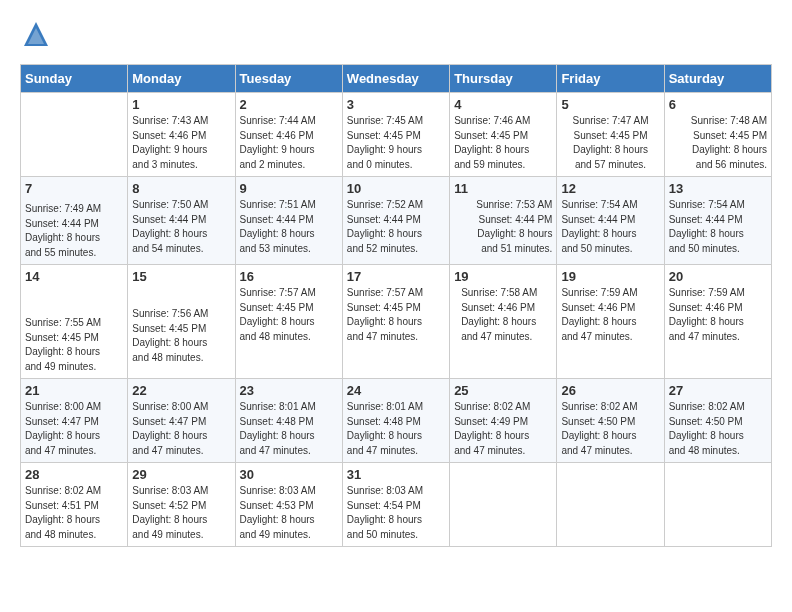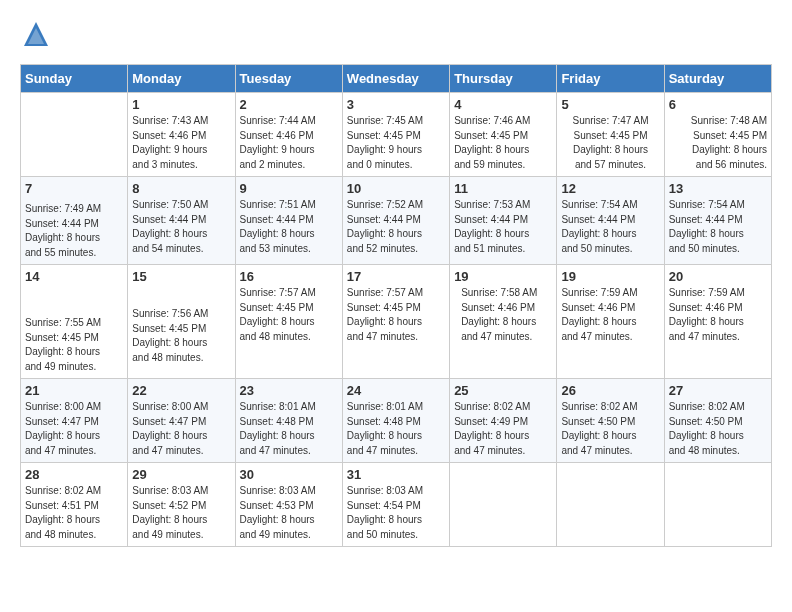--- a/index.html
+++ b/index.html
@@ -202,21 +202,21 @@
           </td>
           <td>
             <span class="day-num">10</span>
             <div class="day-detail" style="white-space: pre-line;">Sunrise: 7:52 AM
 Sunset: 4:44 PM
 Daylight: 8 hours
 and 52 minutes.</div>
           </td>
           <td>
             <span class="day-num">11</span>
-            <div class="day-detail" style="white-space: pre-line;">Sunrise: 7:53 AM
+            <div class="day-detail" style="white-space: pre-line; text-align: right;">Sunrise: 7:53 AM
 Sunset: 4:44 PM
 Daylight: 8 hours
 and 51 minutes.</div>
           </td>
           <td>
             <span class="day-num">12</span>
             <div class="day-detail" style="white-space: pre-line;">Sunrise: 7:54 AM
 Sunset: 4:44 PM
 Daylight: 8 hours
 and 50 minutes.</div>

